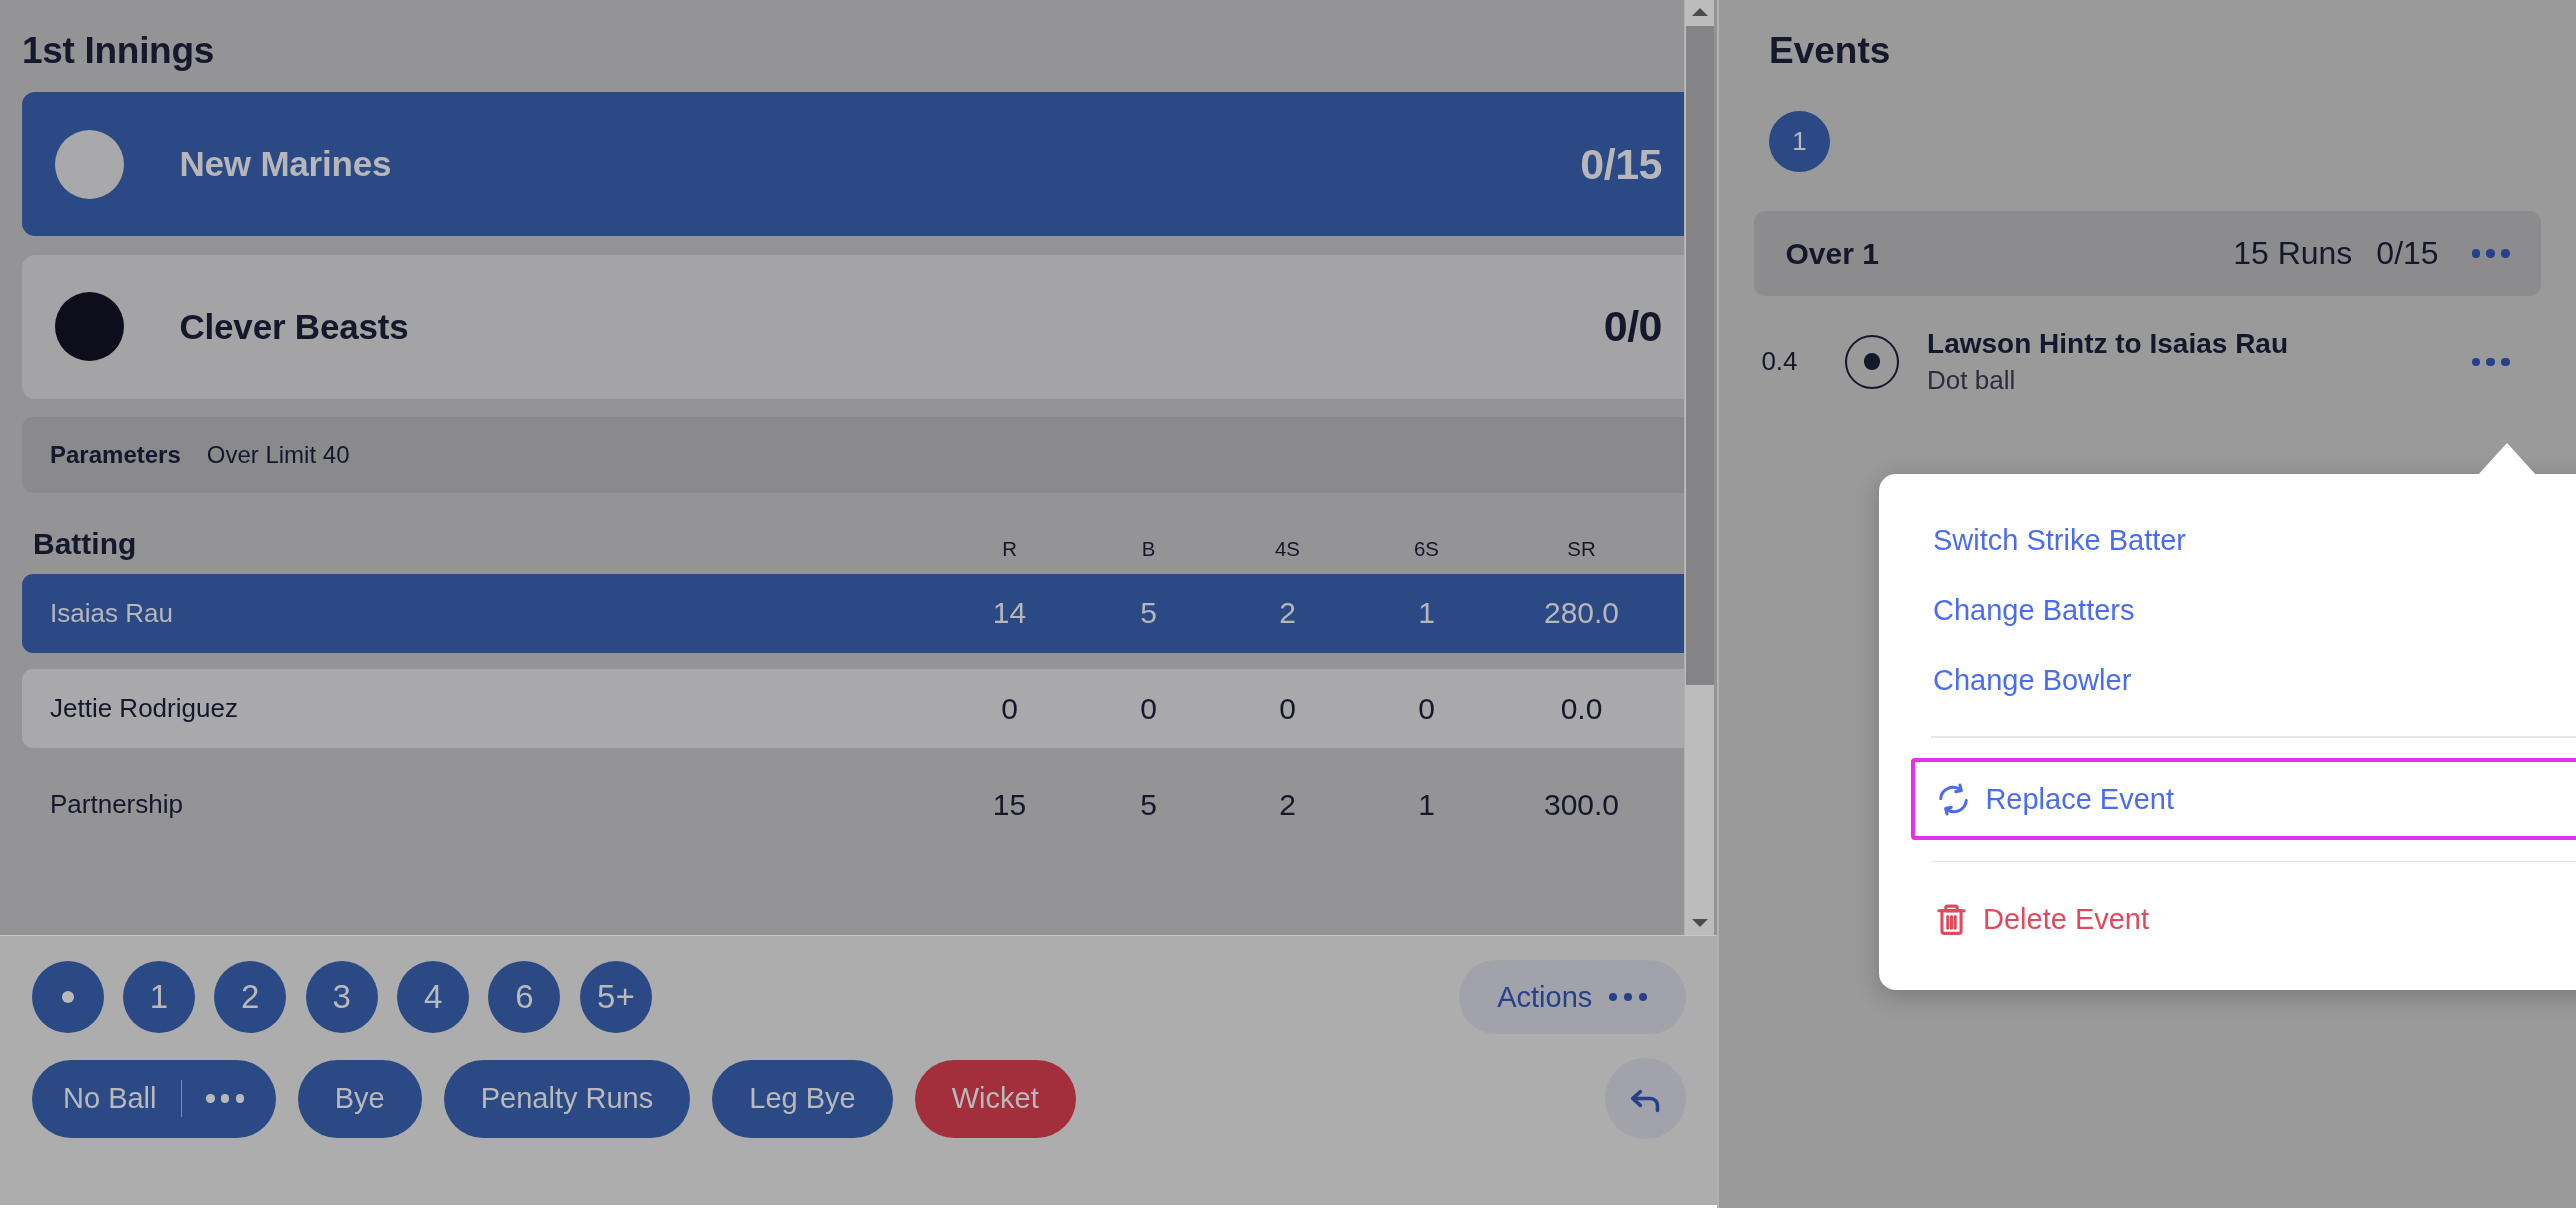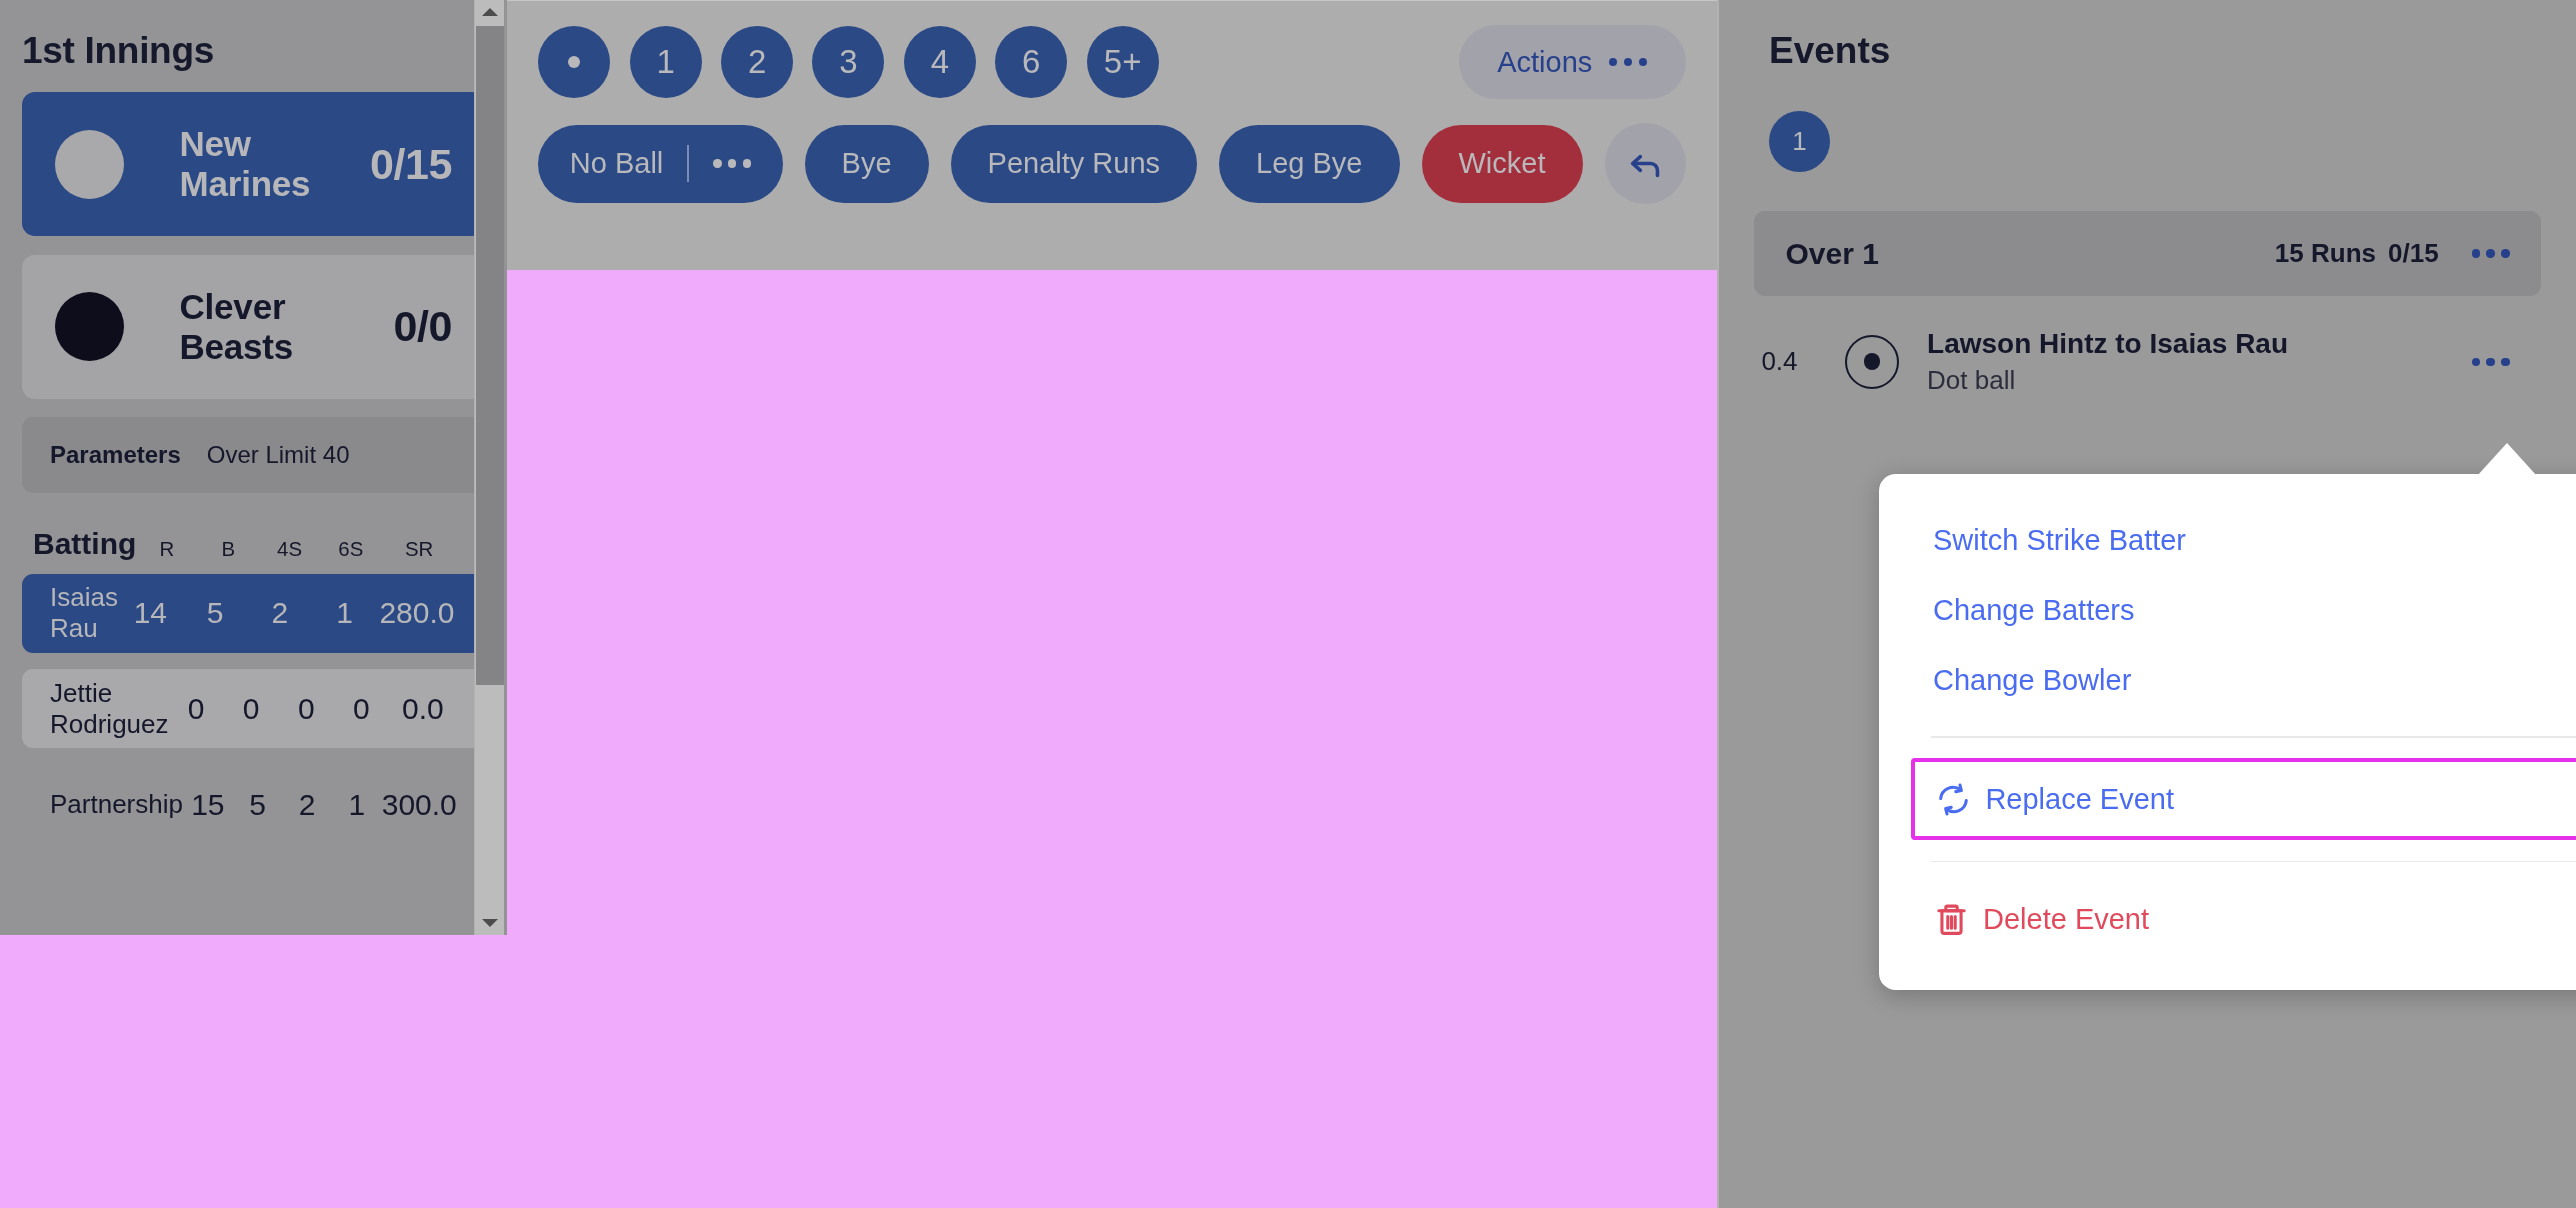--- a/index.html
+++ b/index.html
@@ -14,24 +14,24 @@
     width: 2576px; height: 1208px;
     background: #989899;
     display: flex;
   }
 
   
   #left-panel {
     position: relative;
     width: 1719px;
     height: 1208px;
-    background: #f0abfc;
+    background: #ffffff;
     border-right: 2.8px solid #b2b2b3;
     display: flex;
-    flex-direction: row;
+    flex-direction: column;
   }
   #left-scroll-area {
     position: relative;
     height: 935px;
     background: #949496;
     overflow: hidden;
     padding: 0 22px 0 22px;
   }
   .innings-title {
     font-size: 37px;
@@ -304,22 +304,22 @@
     display: flex;
     align-items: center;
     padding: 0 31.5px 0 31.5px;
     text-align: right;
   }
   .over-header .over-label {
     font-size: 30px; font-weight: 700; color: #15172a;
   }
   .over-header .over-stats {
     margin-left: auto;
-    font-size: 26px; font-weight: 700; color: #15172a;
-    display: flex; gap: 12px;
+    font-size: 32px; font-weight: 400; color: #15172a;
+    display: flex; gap: 24px;
   }
   .kebab {
     margin-left: 33px;
     color: #27408b;
     display: inline-flex; gap: 6.5px; align-items: center;
     cursor: pointer;
   }
   .kebab i { width: 8.3px; height: 8.3px; border-radius: 50%; background: currentColor; display: block; }
 
   .event-row {

